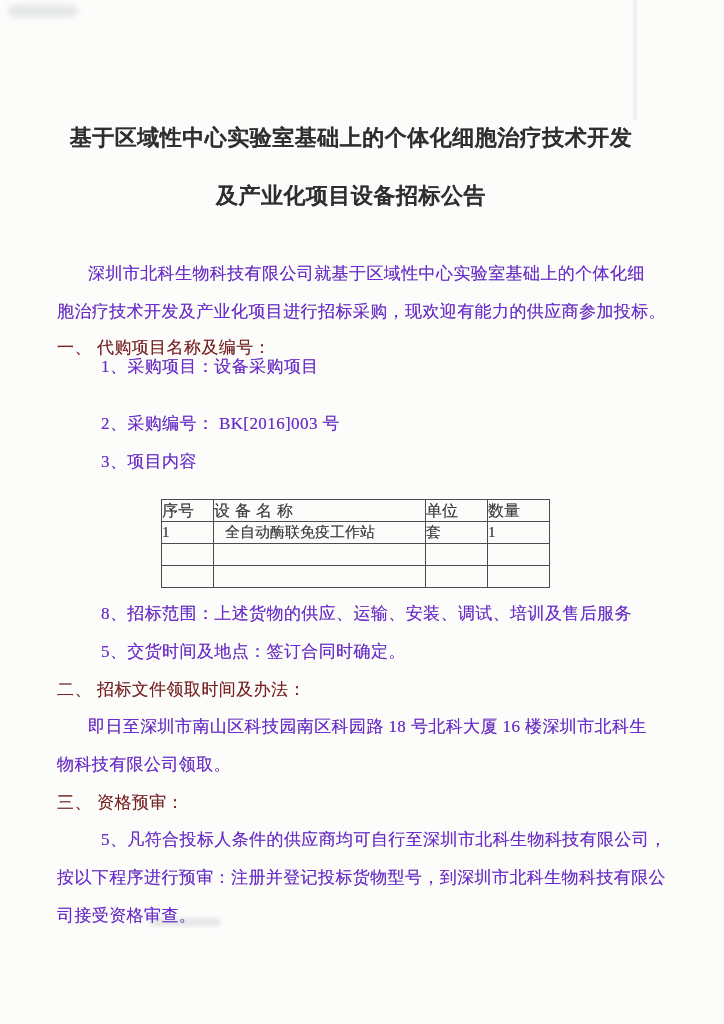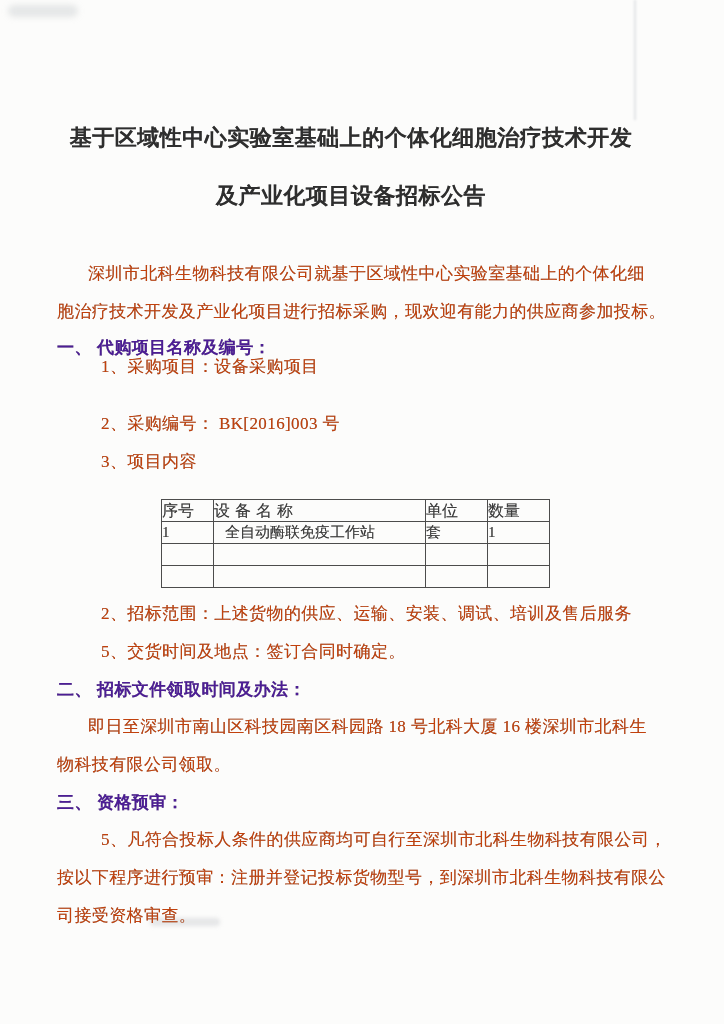--- a/index.html
+++ b/index.html
@@ -41,39 +41,39 @@
     background: rgba(175,180,186,0.30);
     filter: blur(2px);
     border-radius: 4px;
   }
   .line {
     position: absolute;
     font-size: 17px;
     line-height: 22px;
     letter-spacing: 0.4px;
     white-space: nowrap;
-    color: #c2410c;
+    color: #6d28d9;
     text-shadow: 0 0 0.5px rgba(70,70,70,0.55);
   }
   .title-line {
     position: absolute;
     left: -11px;
     width: 724px;
     text-align: center;
     font-size: 22px;
     line-height: 28px;
     font-weight: 700;
     letter-spacing: 0.5px;
     color: #2e2e2e;
     white-space: nowrap;
     text-shadow: 0 0 0.6px rgba(50,50,50,0.6);
   }
   .section-heading {
-    font-weight: 700;
-    color: #4c1d95;
+    font-weight: 400;
+    color: #7f1d1d;
   }
   .section-heading .sec-num {
     display: inline-block;
     width: 40px;
   }
   .spec-table {
     position: absolute;
     left: 161px;
     top: 499px;
     border-collapse: collapse;
@@ -152,21 +152,21 @@
     </tr>
     <tr>
       <td></td>
       <td class="name-cell"></td>
       <td></td>
       <td></td>
     </tr>
   </tbody>
     </table>
 
-  <div class="line" style="left:101px; top:603px">2、招标范围：上述货物的供应、运输、安装、调试、培训及售后服务</div>
+  <div class="line" style="left:101px; top:603px">8、招标范围：上述货物的供应、运输、安装、调试、培训及售后服务</div>
   <div class="line" style="left:101px; top:641px">5、交货时间及地点：签订合同时确定。</div>
 
   <div class="line section-heading" style="left:57px; top:679px">
     <span class="sec-num">二、</span><span>招标文件领取时间及办法：</span>
   </div>
 
   <div class="line" style="left:88px; top:716px">即日至深圳市南山区科技园南区科园路 18 号北科大厦 16 楼深圳市北科生</div>
   <div class="line" style="left:57px; top:754px">物科技有限公司领取。</div>
 
   <div class="line section-heading" style="left:57px; top:792px">

